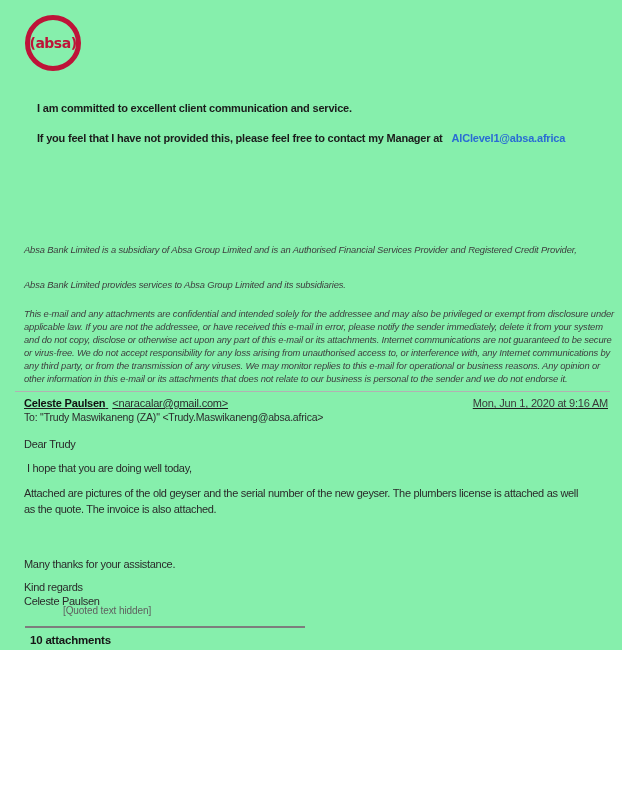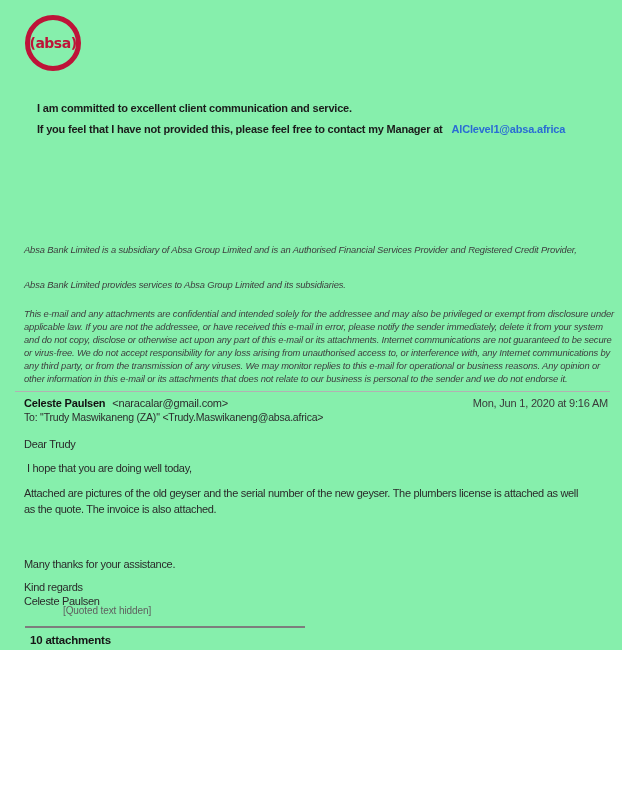--- a/index.html
+++ b/index.html
@@ -39,21 +39,21 @@
     position: absolute;
     left: 25px;
     font-weight: bold;
     font-size: 11px;
     letter-spacing: -0.2px;
     color: #1b1b1b;
     white-space: nowrap;
     padding-left: 12px;
   }
   .sig-commitment { top: 102px; }
-  .sig-manager { top: 123px; }
+  .sig-manager { top: 132px; }
   .mgr-link {
     color: #2a6cd4;
     margin-left: 9px;
     text-decoration: none;
     cursor: pointer;
   }
 
   
   .disc {
     position: absolute;
@@ -92,20 +92,21 @@
     position: absolute;
     left: 24px;
     top: 397px;
     width: 584px;
     display: flex;
     justify-content: space-between;
     align-items: baseline;
     font-size: 11px;
     letter-spacing: -0.2px;
     white-space: nowrap;
+    text-decoration: underline;
   }
   .sender-name { font-weight: bold; color: #111; }
   .sender-email { color: #2c2c2c; margin-left: 4px; }
   .hdr-date { color: #3a3a3a; }
   .to-line {
     position: absolute;
     left: 24px;
     top: 411px;
     font-size: 10.5px;
     letter-spacing: -0.2px;

